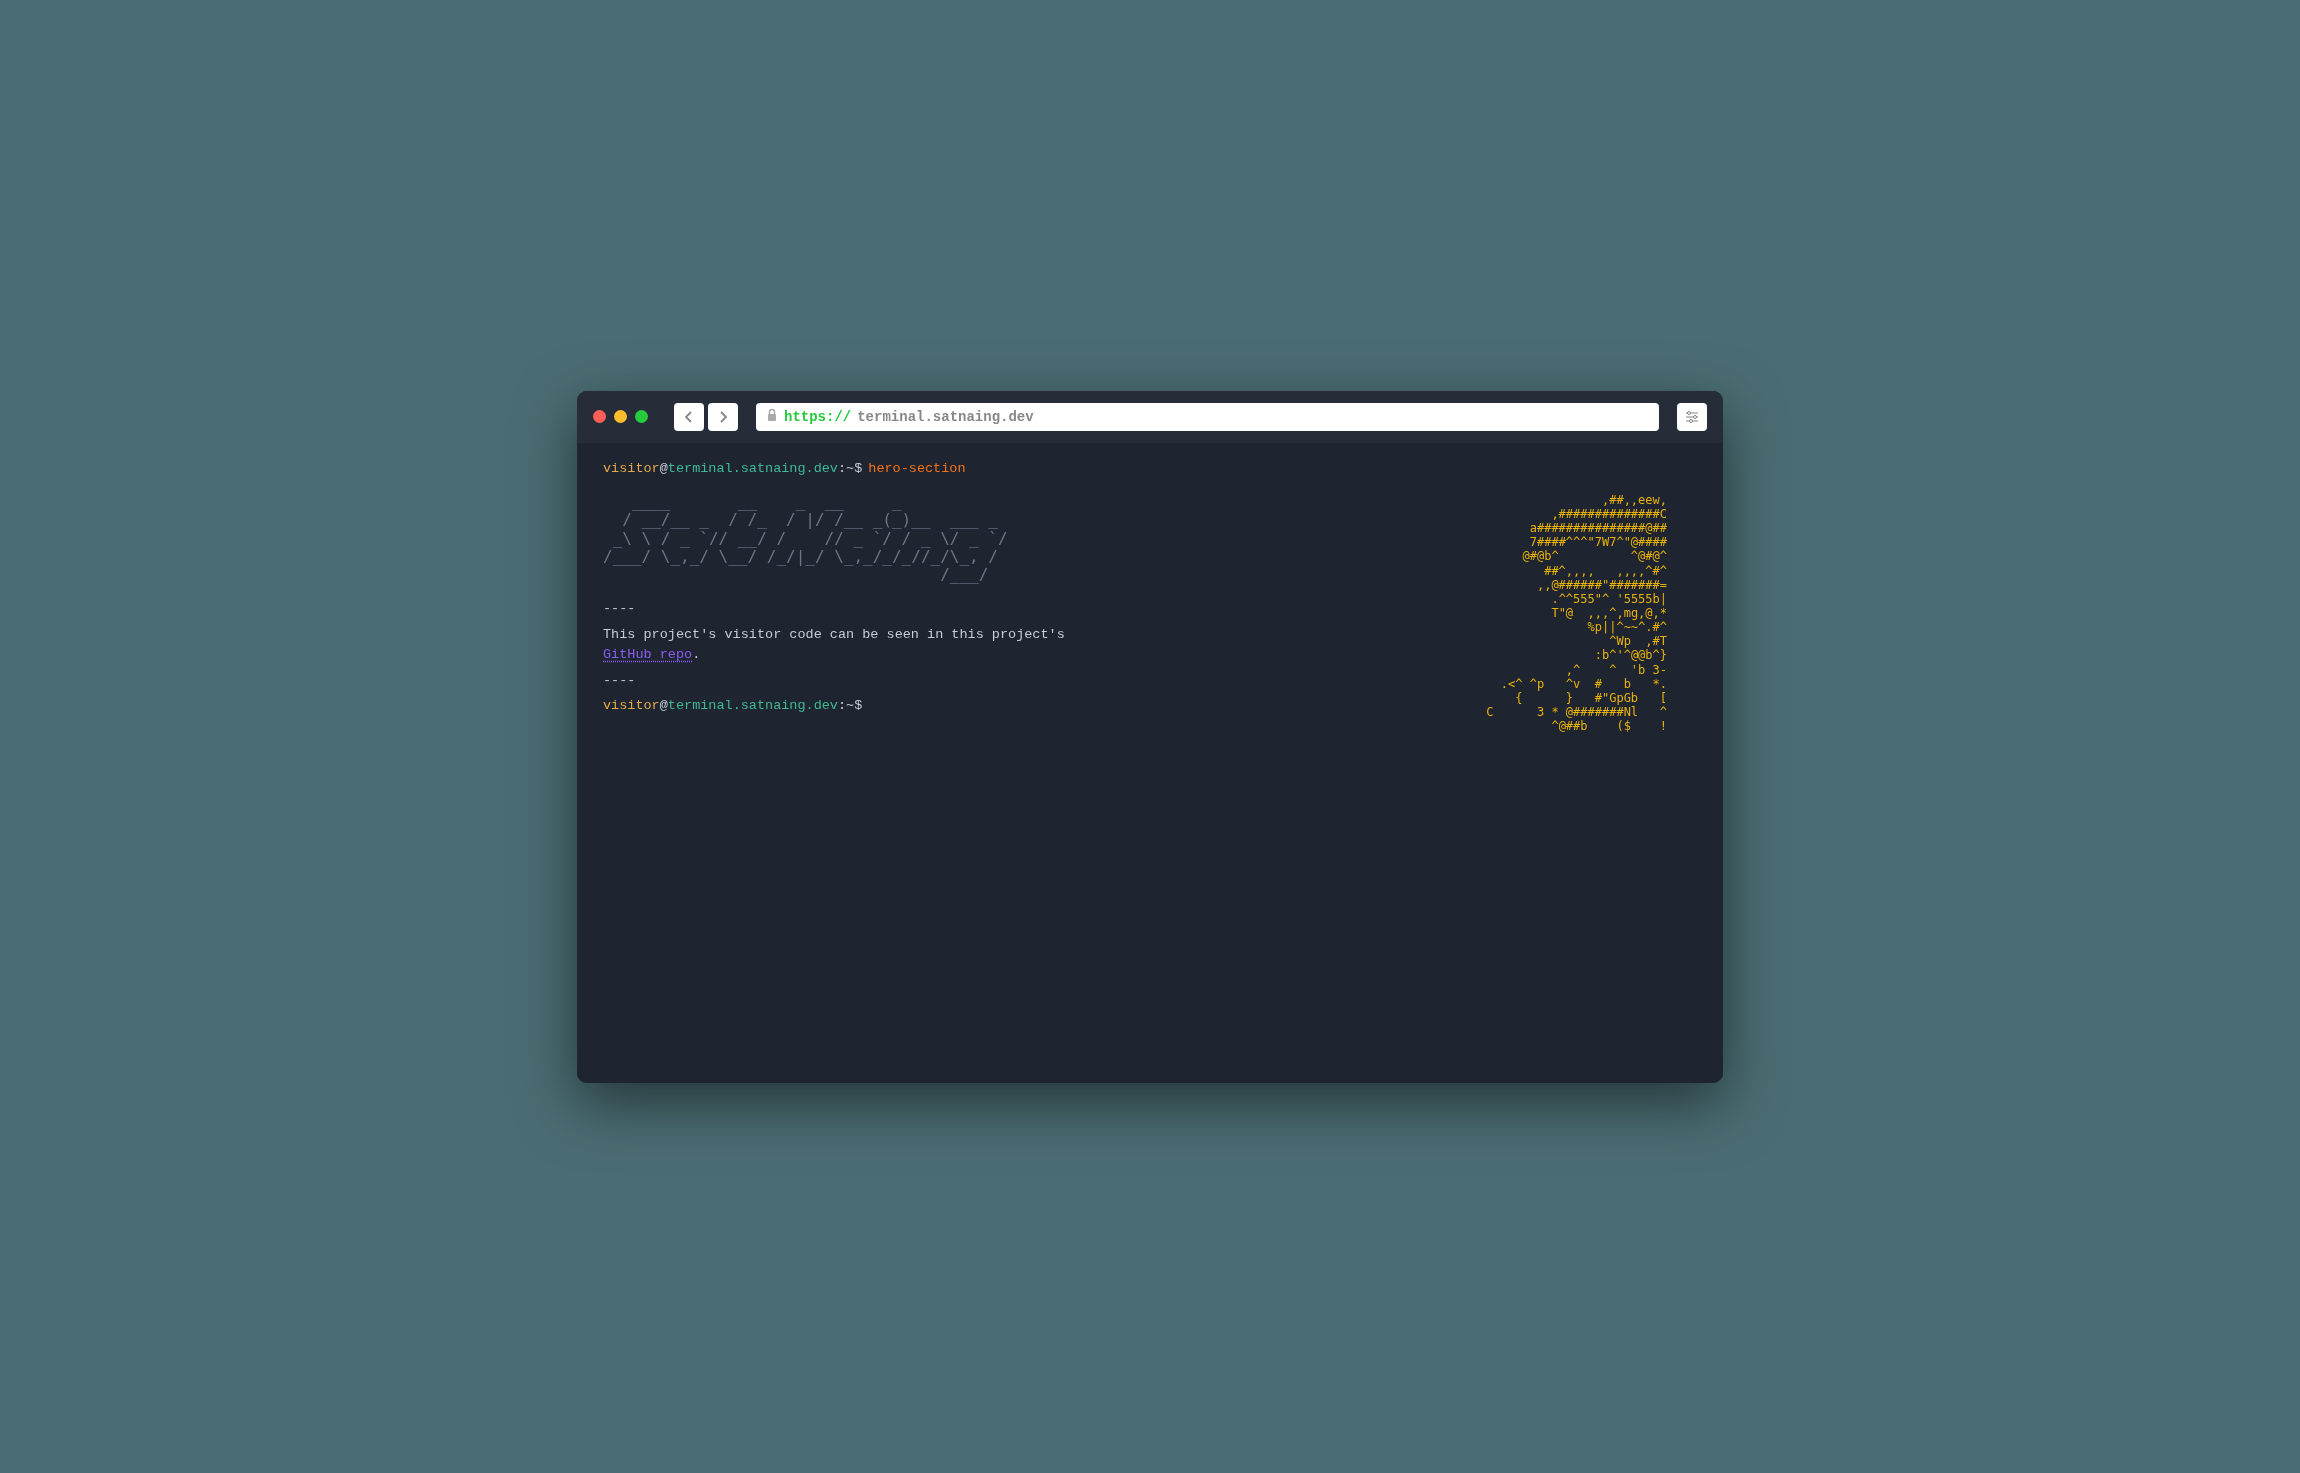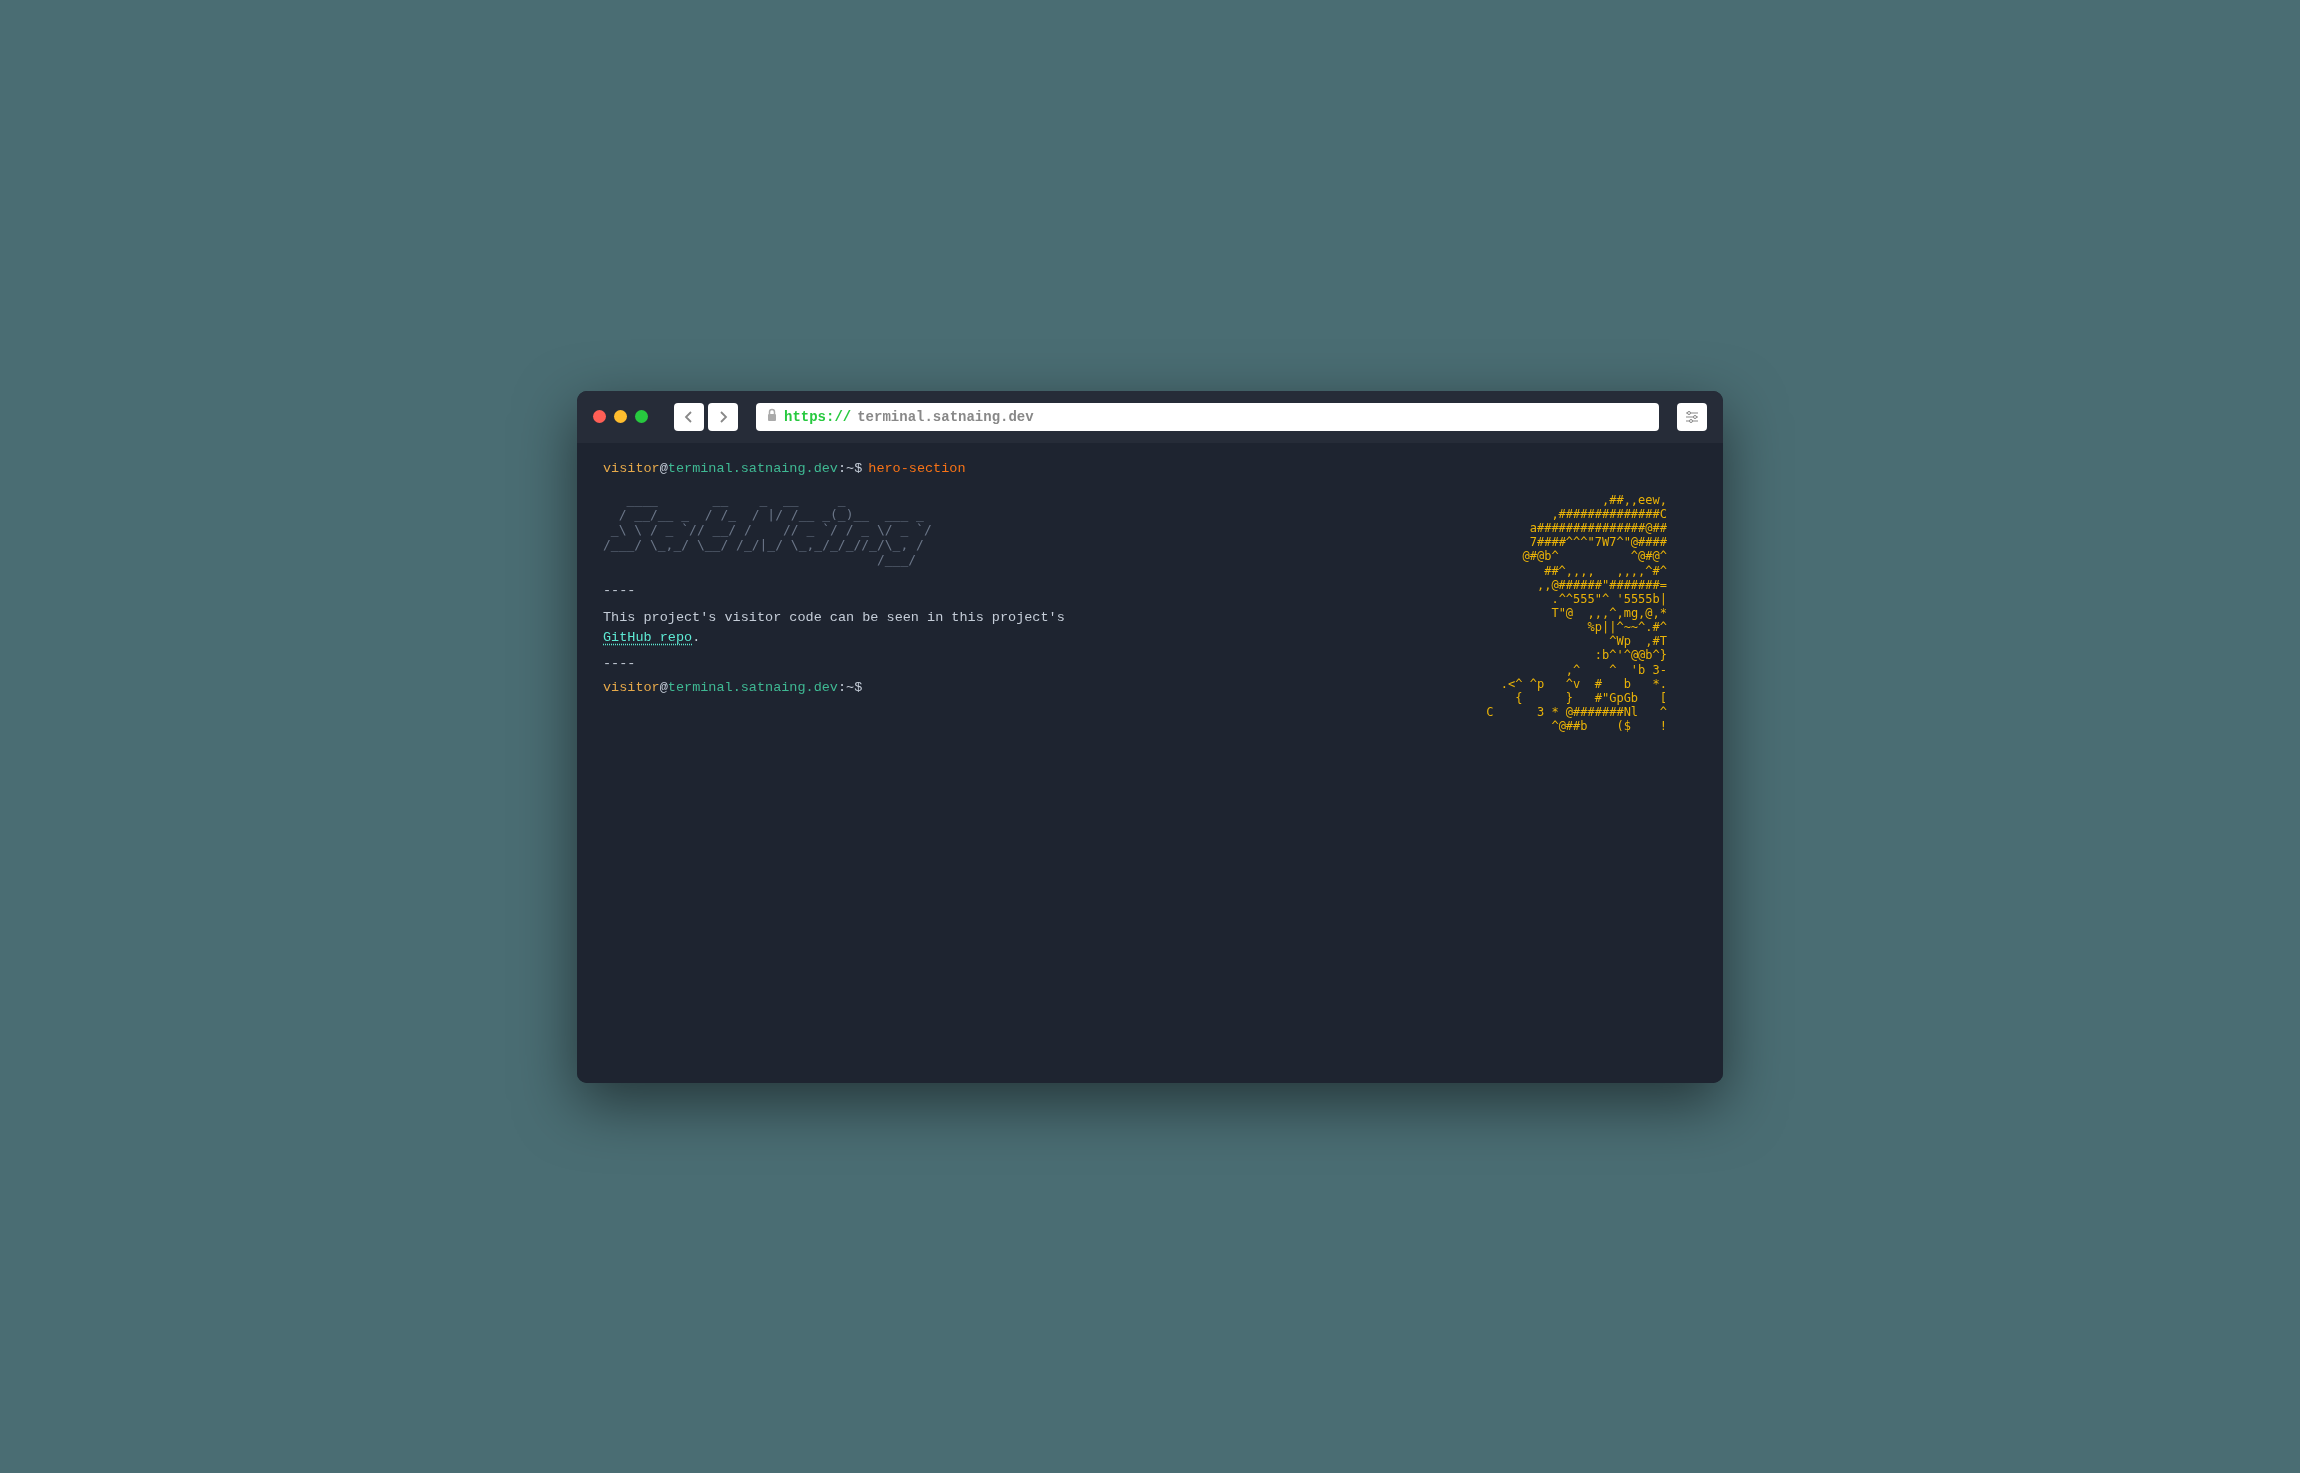--- a/index.html
+++ b/index.html
@@ -108,36 +108,36 @@
       margin-top: 14px;
       align-items: flex-start;
     }
     .left-col {
       flex: 1;
       min-width: 0;
     }
     .ascii-title {
       color: #6b7688;
       white-space: pre;
-      font-size: 13px;
+      font-size: 16px;
       line-height: 1.15;
       margin-bottom: 14px;
     }
     .ascii-art {
       color: #eab308;
       white-space: pre;
       font-size: 12px;
       line-height: 1.18;
       text-align: right;
       padding-right: 30px;
     }
     .welcome-text { margin: 6px 0; }
     .divider { margin: 4px 0; color: #c5cdd8;}
     .repo-link {
-      color: #5eead4;
+      color: #8b5cf6;
       text-decoration: underline dotted;
       text-underline-offset: 3px;
       cursor: pointer;
     }
     .help-text { color: #3fb993; }
     .prompt-idle { margin-top: 4px; }
     .backtick { color: #c5cdd8; }
   </style>
 </head>
 <body>

